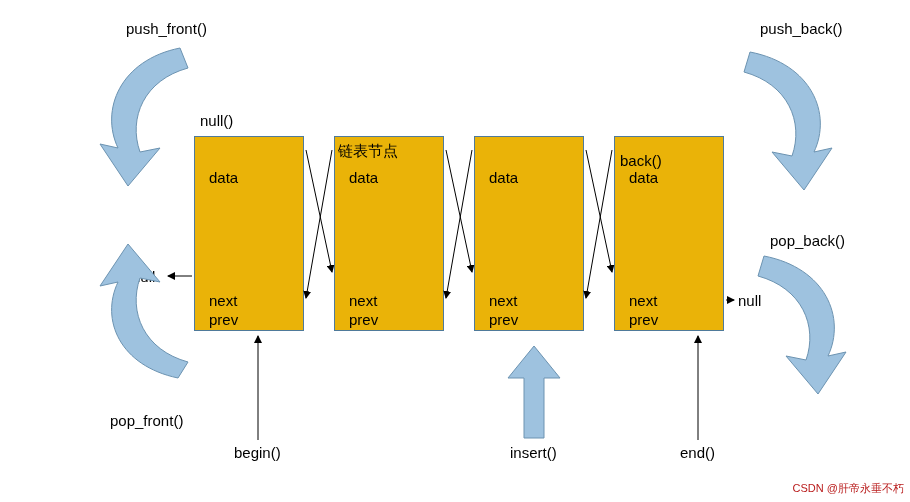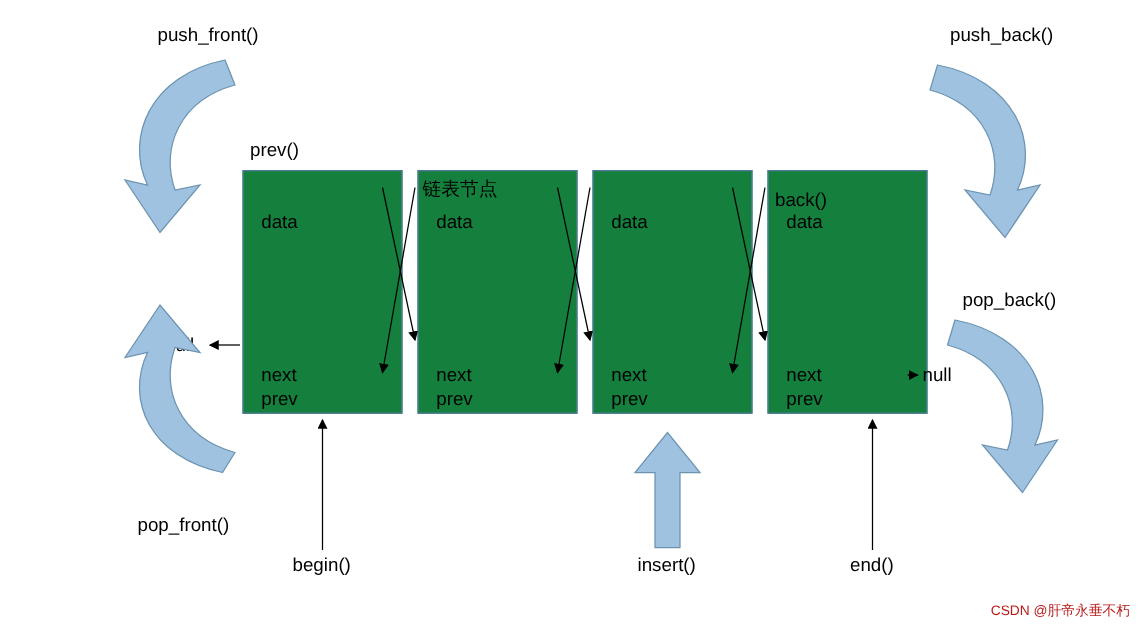--- a/index.html
+++ b/index.html
@@ -14,23 +14,23 @@
     position: relative;
     width: 910px;
     height: 502px;
   }
   .label {
     position: absolute;
     white-space: nowrap;
   }
   .node {
     position: absolute;
-    width: 128px;
+    width: 110px;
     height: 195px;
-    background: #15803d;
+    background: #eab308;
     border: 1px solid #4f7a9a;
     box-sizing: border-box;
     color: #000;
   }
   .node .fld {
     position: absolute;
     left: 14px;
   }
   .node .data { top: 32px; }
   .node .prev { top: 130px; margin-top: 44px; }
@@ -75,21 +75,21 @@
     <span class="fld data">data</span>
     <span class="fld prev">prev</span>
     <span class="fld next">next</span>
   </div>
 
   <span class="label" style="left:126px; top:20px;">push_front()</span>
   <span class="label" style="left:720px; top:20px;margin-left:40px;">push_back()</span>
   <span class="label" style="left:110px; top:412px;">pop_front()</span>
   <span class="label" style="left:770px; top:232px;">pop_back()</span>
 
-  <span class="label" style="left:200px; top:112px;">prev()</span>
+  <span class="label" style="left:200px; top:112px;">null()</span>
   <span class="label" style="left:338px; top:112px;margin-top:30px;">链表节点</span>
   <span class="label" style="left:620px; top:112px;margin-top:40px;">back()</span>
 
   <span class="label" style="left:132px; top:268px;">null</span>
   <span class="label" style="left:738px; top:292px;">null</span>
 
   <span class="label" style="left:234px; top:444px;">begin()</span>
   <span class="label" style="left:510px; top:444px;">insert()</span>
   <span class="label" style="left:680px; top:444px;">end()</span>
 

